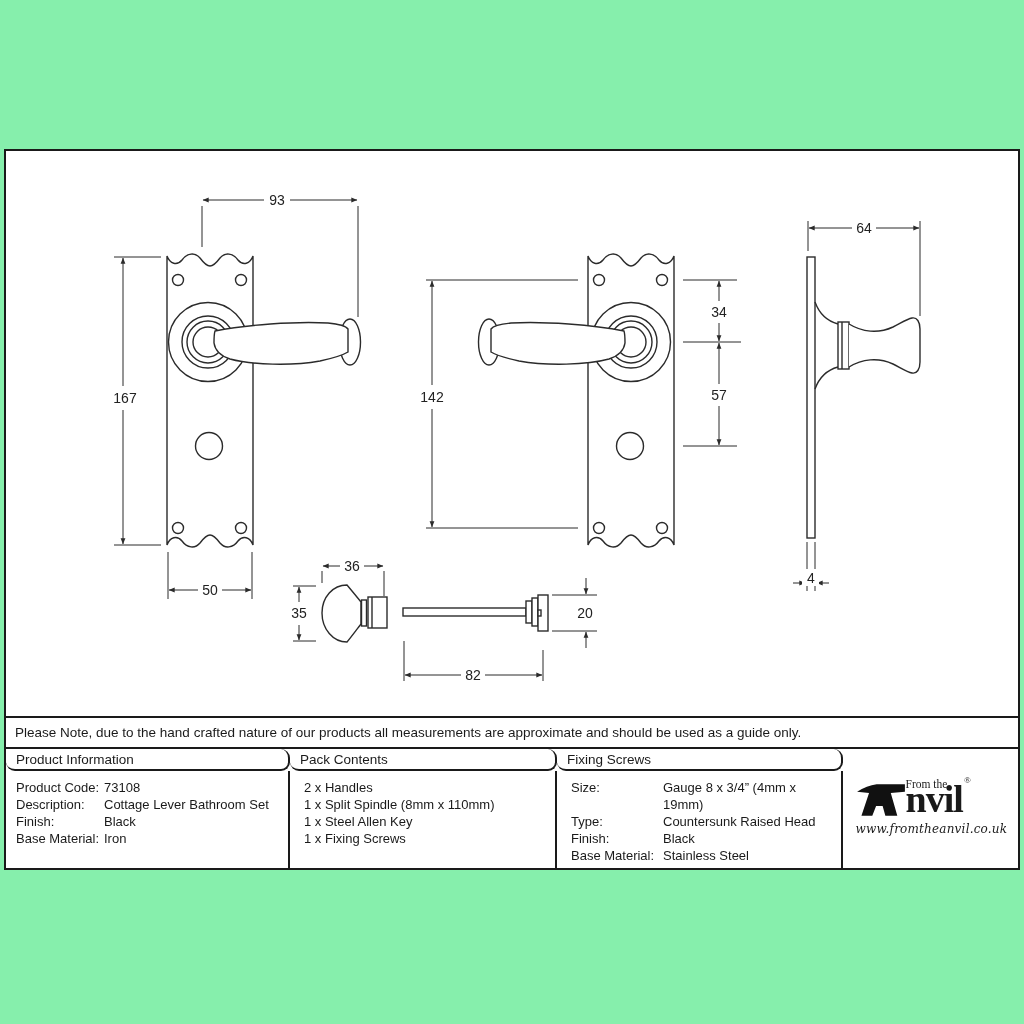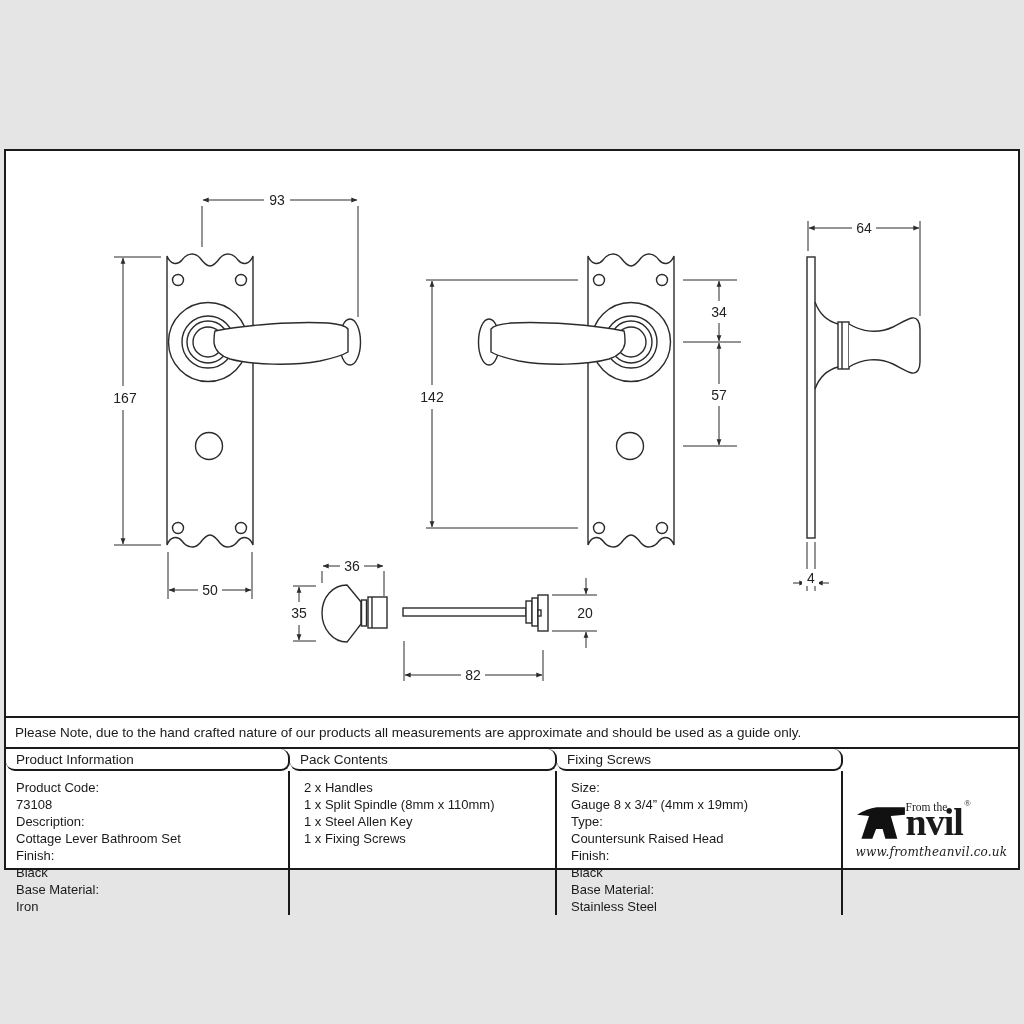--- a/index.html
+++ b/index.html
@@ -1,23 +1,23 @@
 <!DOCTYPE html>
 <html><head>
 <meta charset="utf-8">
 <style>
   html,body{margin:0;padding:0;background:#ffffff;}
-  .sheet{position:relative;width:1024px;height:1024px;background:#e5e5e5;font-family:"Liberation Sans",sans-serif;color:#1a1a1a;overflow:hidden;}
+  .sheet{position:relative;width:1024px;height:1024px;background:#86efac;font-family:"Liberation Sans",sans-serif;color:#1a1a1a;overflow:hidden;}
   .frame{position:absolute;left:4px;top:149px;width:1012px;height:717px;border:2px solid #1a1a1a;background:#fff;}
   .drawings{position:absolute;left:0;top:0;}
   .note-row{position:absolute;left:0;top:565px;width:100%;height:31px;border-top:2px solid #1a1a1a;box-sizing:border-box;display:flex;align-items:center;padding-left:9px;font-size:13.5px;}
   .spec-table{position:absolute;left:0;top:596px;right:0;bottom:0;border-top:2px solid #1a1a1a;box-sizing:border-box;display:grid;grid-template-columns:284px 267px 286px 1fr;grid-template-rows:22px 1fr;}
   .th{border-right:2px solid #1a1a1a;border-bottom:2px solid #1a1a1a;padding-left:10px;display:flex;align-items:center;font-size:13.5px;border-radius:9px;}
   .td{border-right:2px solid #1a1a1a;padding:8px 4px 0 10px;font-size:13px;}
-  .kv{display:flex;line-height:17px;flex-direction:column;}
+  .kv{display:flex;line-height:17px;}
   .kv .k{flex:none;width:88px;}
   .td-fix .kv .k{width:92px;}
   .pc-line{line-height:17px;}
   .brand-cell{grid-column:4;grid-row:1/3;display:flex;align-items:center;justify-content:center;}
   .brand{position:relative;width:150px;height:70px;}
   .brand-line{position:absolute;left:0;top:8px;display:flex;}
   .brand-name{font-family:"Liberation Serif",serif;font-weight:bold;font-size:38px;line-height:34px;letter-spacing:-1px;}
   .brand-prefix{position:absolute;left:50px;top:-4px;font-family:"Liberation Serif",serif;font-size:11.5px;white-space:nowrap;}
   .brand-reg{position:absolute;right:-8px;top:-7px;font-size:9px;font-family:"Liberation Serif",serif;}
   .brand-url{position:absolute;left:0;top:48px;width:150px;font-family:"DejaVu Serif",serif;font-style:italic;font-size:12px;letter-spacing:0.2px;}

